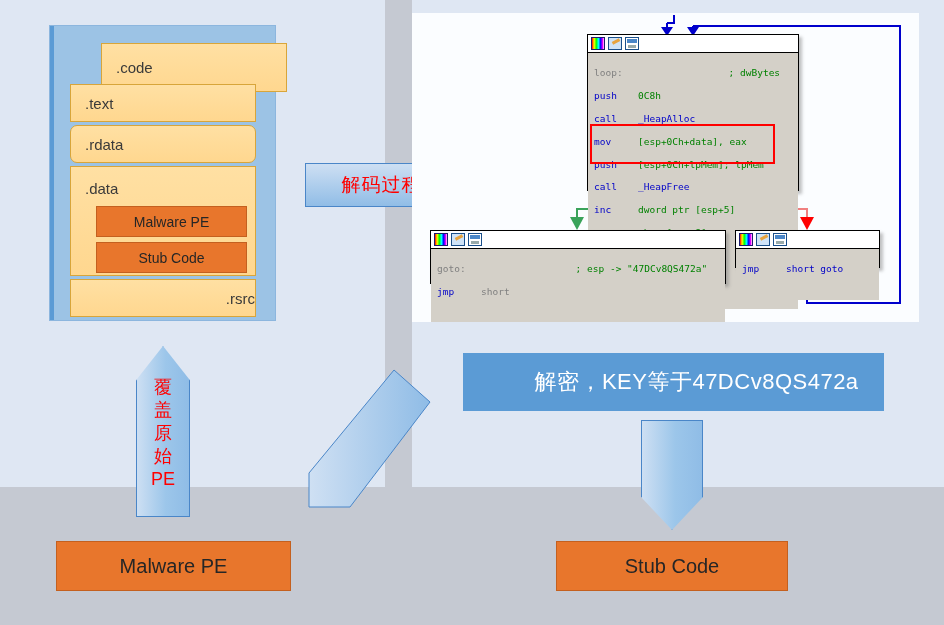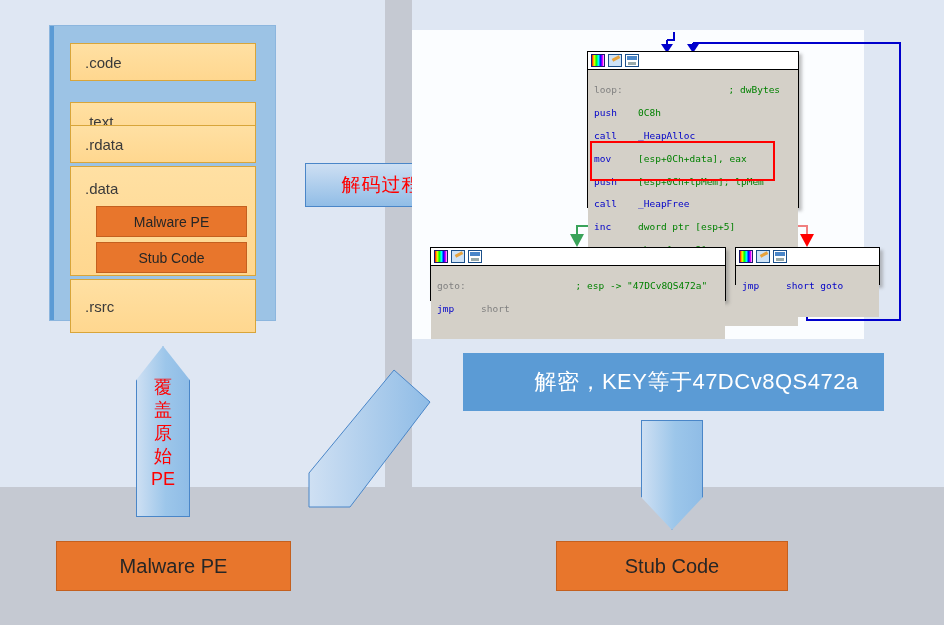--- a/index.html
+++ b/index.html
@@ -25,26 +25,26 @@
     content:"";position:absolute;left:0;top:0;width:4px;height:100%;
     background:#5b9bd5;
   }
   .sec{
     position:absolute;left:20px;width:186px;
     background:linear-gradient(180deg,#ffe0a3 0%,#ffd78f 100%);
     border:1px solid #d8a53a;box-sizing:border-box;
     color:#3a3a3a;font-size:15px;
     display:flex;align-items:center;padding-left:14px;
   }
-  .sec-code{top:17px;height:38px;}
-  .sec-text{top:58px;height:38px;margin-top:18px;}
-  .sec-rdata{top:99px;height:38px;}
+  .sec-code{top:17px;height:49px;margin-left:31px;}
+  .sec-text{top:58px;height:38px;}
+  .sec-rdata{top:99px;height:38px;border-radius:7px;}
   .sec-data{top:140px;height:110px;display:block;padding:10px 0 0 14px;}
   .sec-data .sec-label{font-size:15px;color:#3a3a3a;line-height:24px;}
-  .sec-rsrc{top:253px;height:54px;}
+  .sec-rsrc{top:253px;height:38px;justify-content:flex-end;}
   .inner-box{
     margin:5px 8px 0 11px;height:31px;
     background:#e8762c;border:1px solid #c4601f;box-sizing:border-box;
     display:flex;align-items:center;justify-content:center;
     color:#262626;font-size:14px;
   }
 
   
   .arrow-right{
     position:absolute;
@@ -114,21 +114,21 @@
   .orange-box{
     position:absolute;background:#e8762c;border:1px solid #c4601f;
     box-sizing:border-box;display:flex;align-items:center;justify-content:center;
     color:#262626;font-size:20px;
   }
   .box-malware{left:56px;top:541px;width:235px;height:50px;}
   .box-stub{left:556px;top:541px;width:232px;height:50px;}
 
   
   .ida-panel{
-    position:absolute;left:412px;top:30px;width:452px;height:309px;
+    position:absolute;left:412px;top:13px;width:507px;height:309px;
     background:#fbfdff;
   }
   .ida-node{
     position:absolute;background:#ffffff;
     border:1px solid #000000;box-sizing:border-box;
     box-shadow:3px 3px 3px rgba(120,120,120,.45);
   }
   .ida-titlebar{
     height:18px;background:#ffffff;border-bottom:1px solid #000000;
     display:flex;align-items:center;padding-left:3px;gap:3px;box-sizing:border-box;

